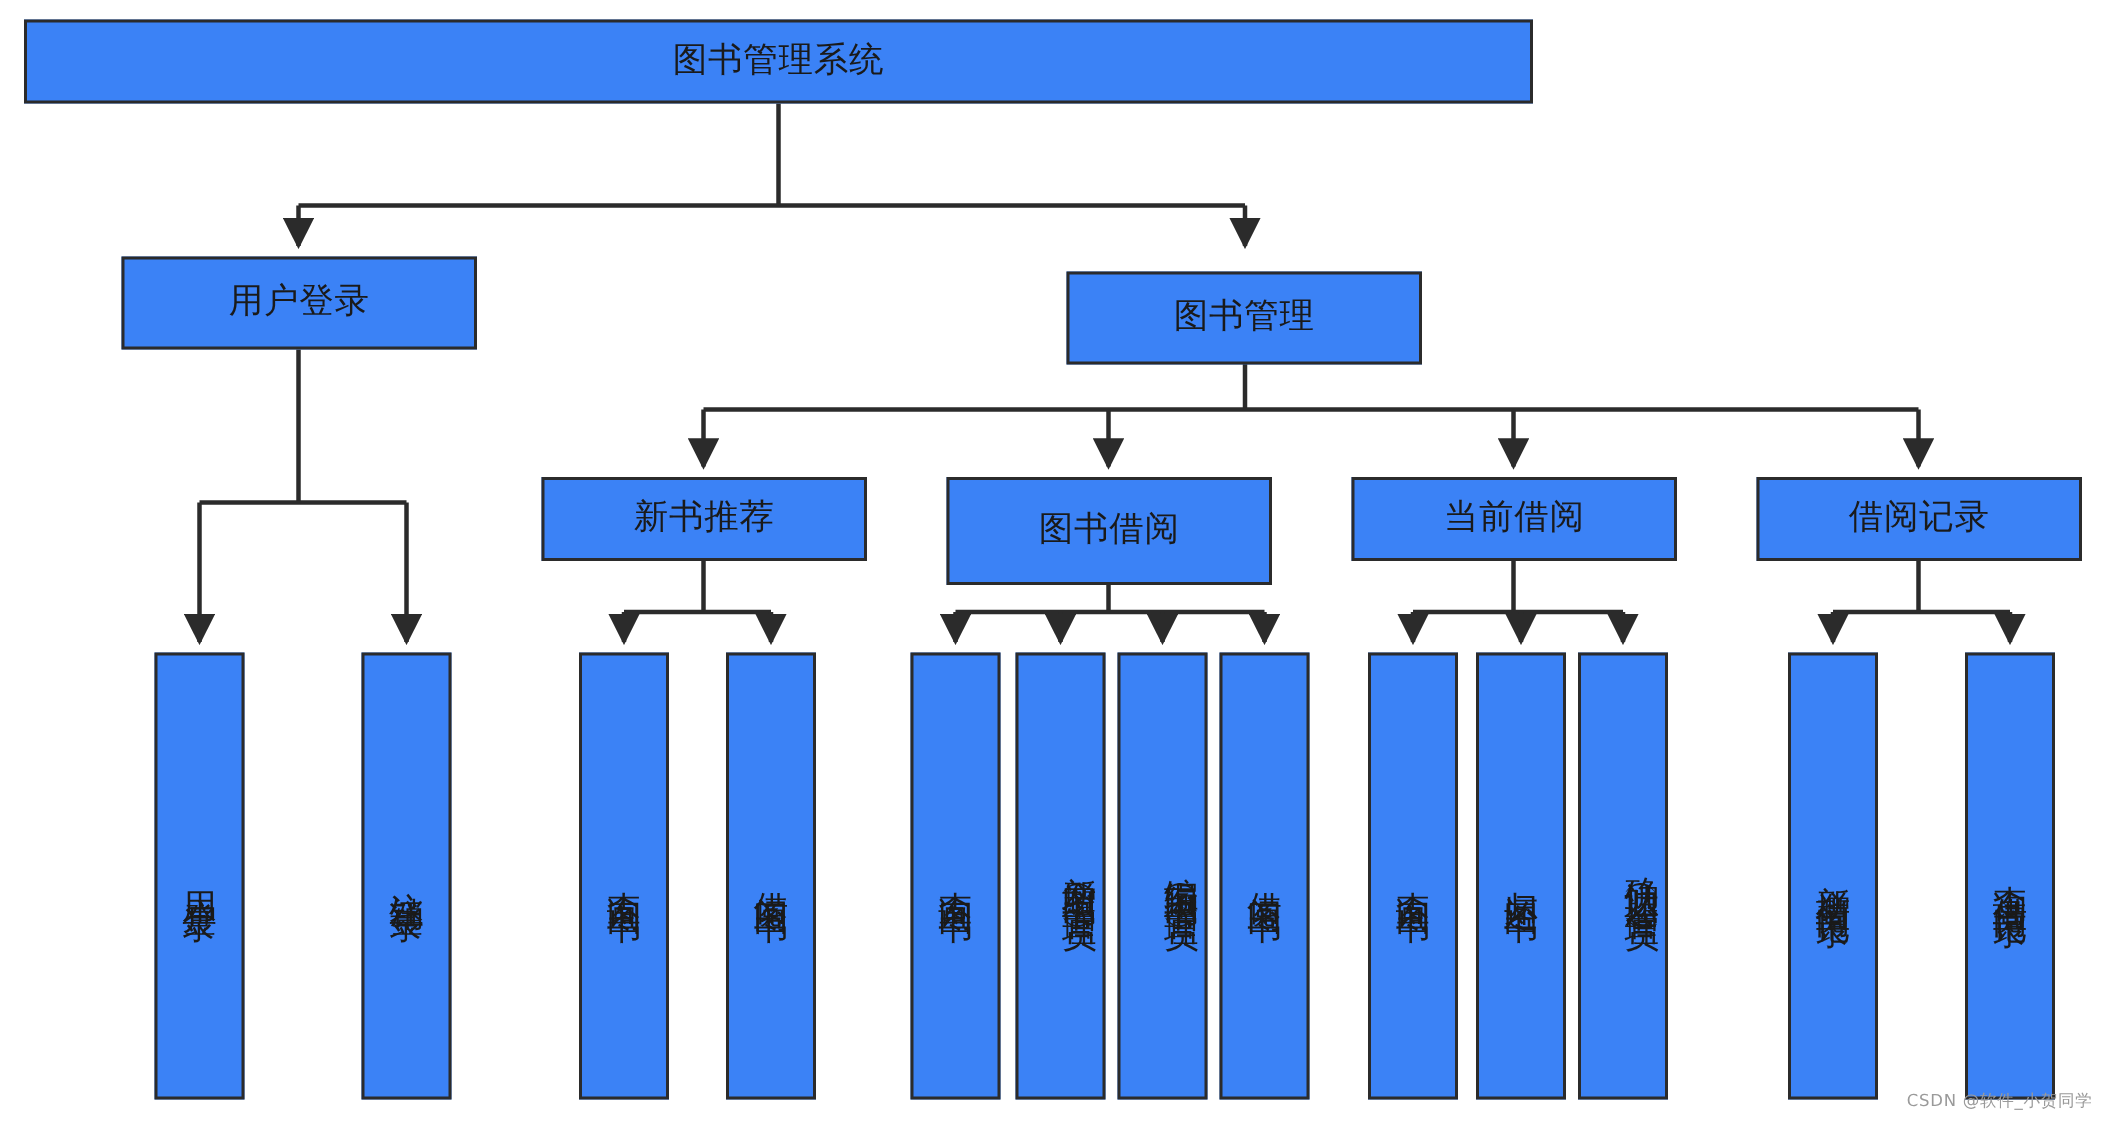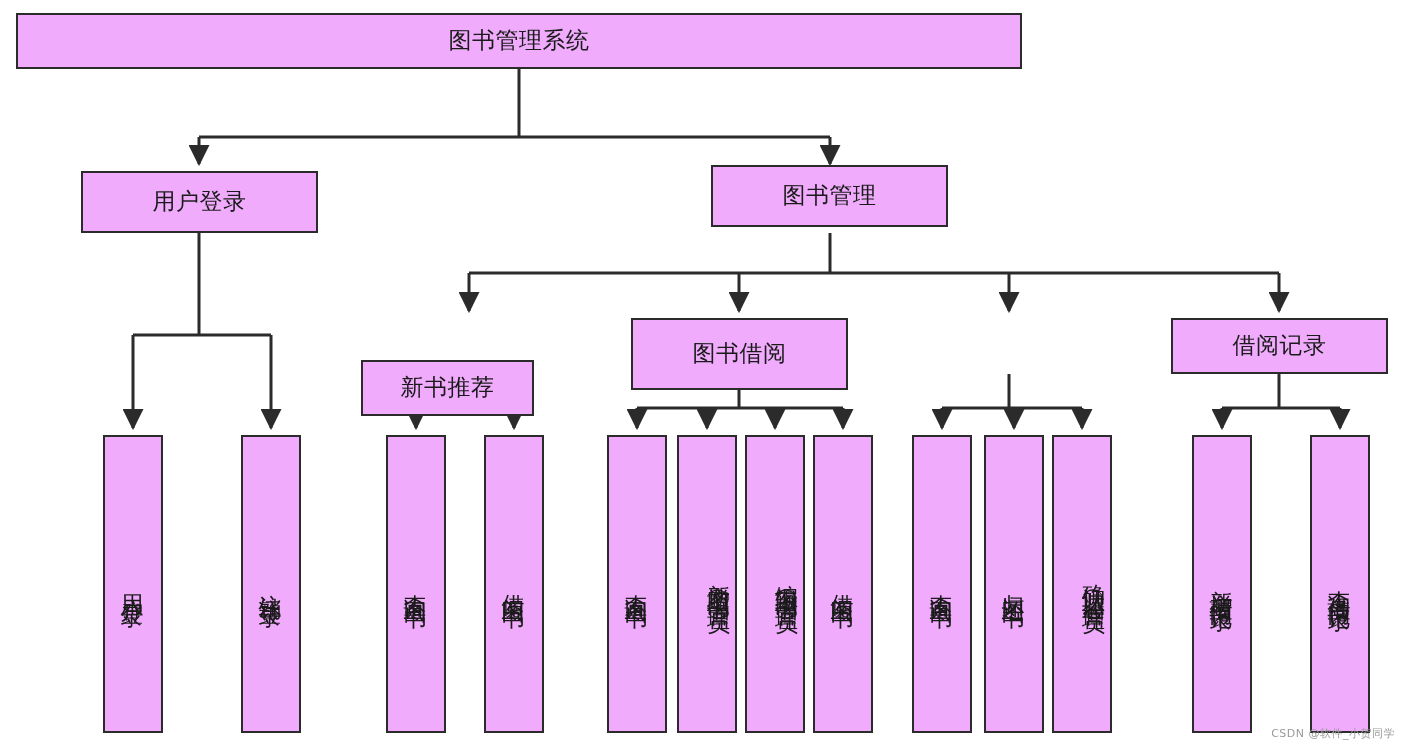--- a/index.html
+++ b/index.html
@@ -14,21 +14,21 @@
     position: relative;
     width: 1405px;
     height: 747px;
     background: #ffffff;
     overflow: hidden;
   }
   .node {
     position: absolute;
     box-sizing: border-box;
     border: 2px solid #2b2b2b;
-    background: #f0abfc;
+    background: #3b82f6;
     display: flex;
     align-items: center;
     justify-content: center;
     color: #1a1a1a;
   }
   .node.h {
     font-size: 23px;
     line-height: 1.2;
     letter-spacing: 0.5px;
   }
@@ -123,29 +123,32 @@
     </g>
   </svg>
 
   <div class="node h" style="left:16px; top:13px; width:1006px; height:56px;">
     <span>图书管理系统</span>
   </div>
 
   <div class="node h" style="left:81px; top:171px; width:237px; height:62px;">
     <span>用户登录</span>
   </div>
-  <div class="node h" style="left:711px; top:165px; width:237px; height:62px;">
+  <div class="node h" style="left:711px; top:181px; width:237px; height:62px;">
     <span>图书管理</span>
   </div>
 
-  <div class="node h" style="left:361px; top:318px; width:173px; height:56px;margin-top:42px;">
+  <div class="node h" style="left:361px; top:318px; width:217px; height:56px;">
     <span>新书推荐</span>
   </div>
   <div class="node h" style="left:631px; top:318px; width:217px; height:72px;">
     <span>图书借阅</span>
+  </div>
+  <div class="node h" style="left:901px; top:318px; width:217px; height:56px;">
+    <span>当前借阅</span>
   </div>
   <div class="node h" style="left:1171px; top:318px; width:217px; height:56px;text-align:center;">
     <span>借阅记录</span>
   </div>
 
   <div class="node v centered" style="left:103px; top:435px; width:60px; height:298px;">
     <span class="vtext">用户登录</span>
   </div>
   <div class="node v centered" style="left:241px; top:435px; width:60px; height:298px;">
     <span class="vtext">注销登录</span>

